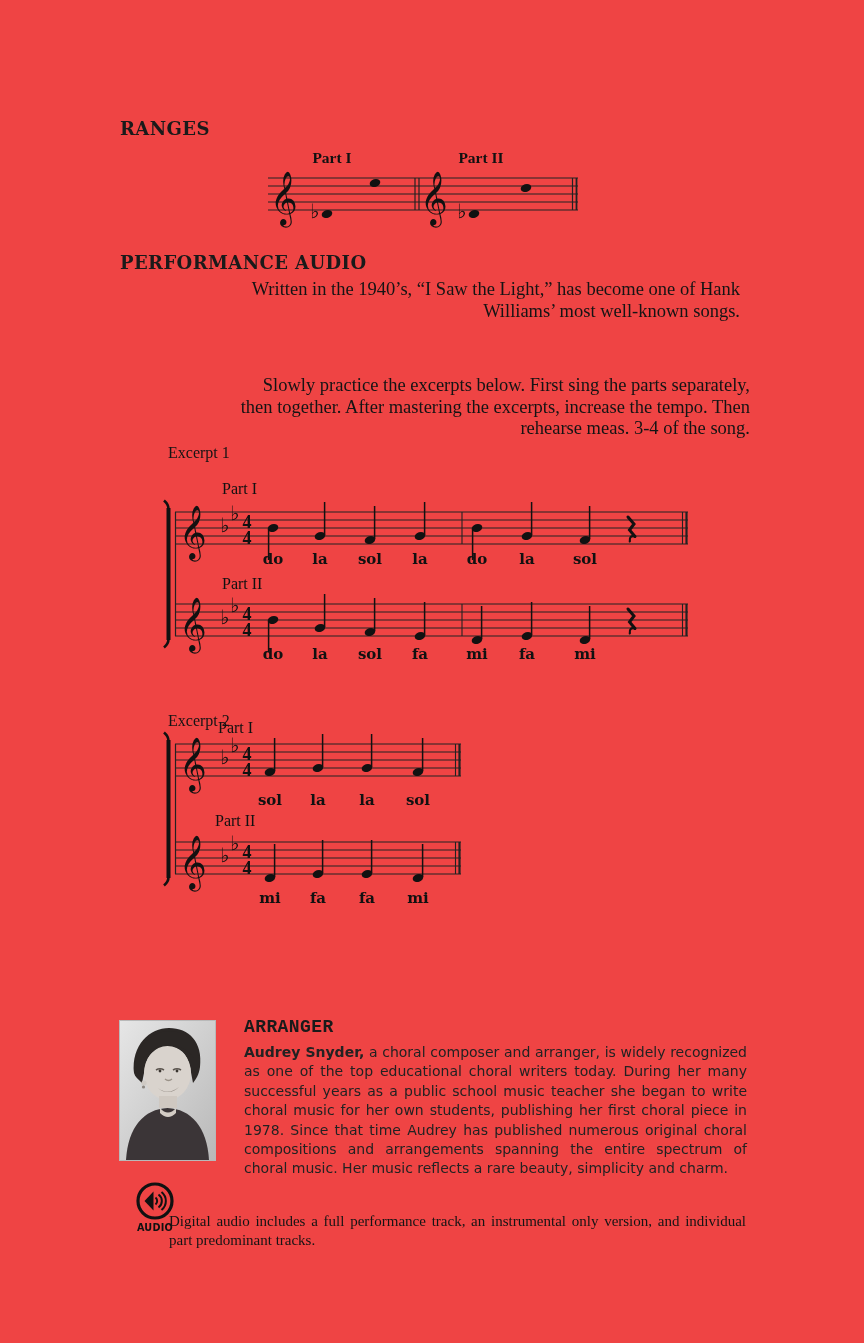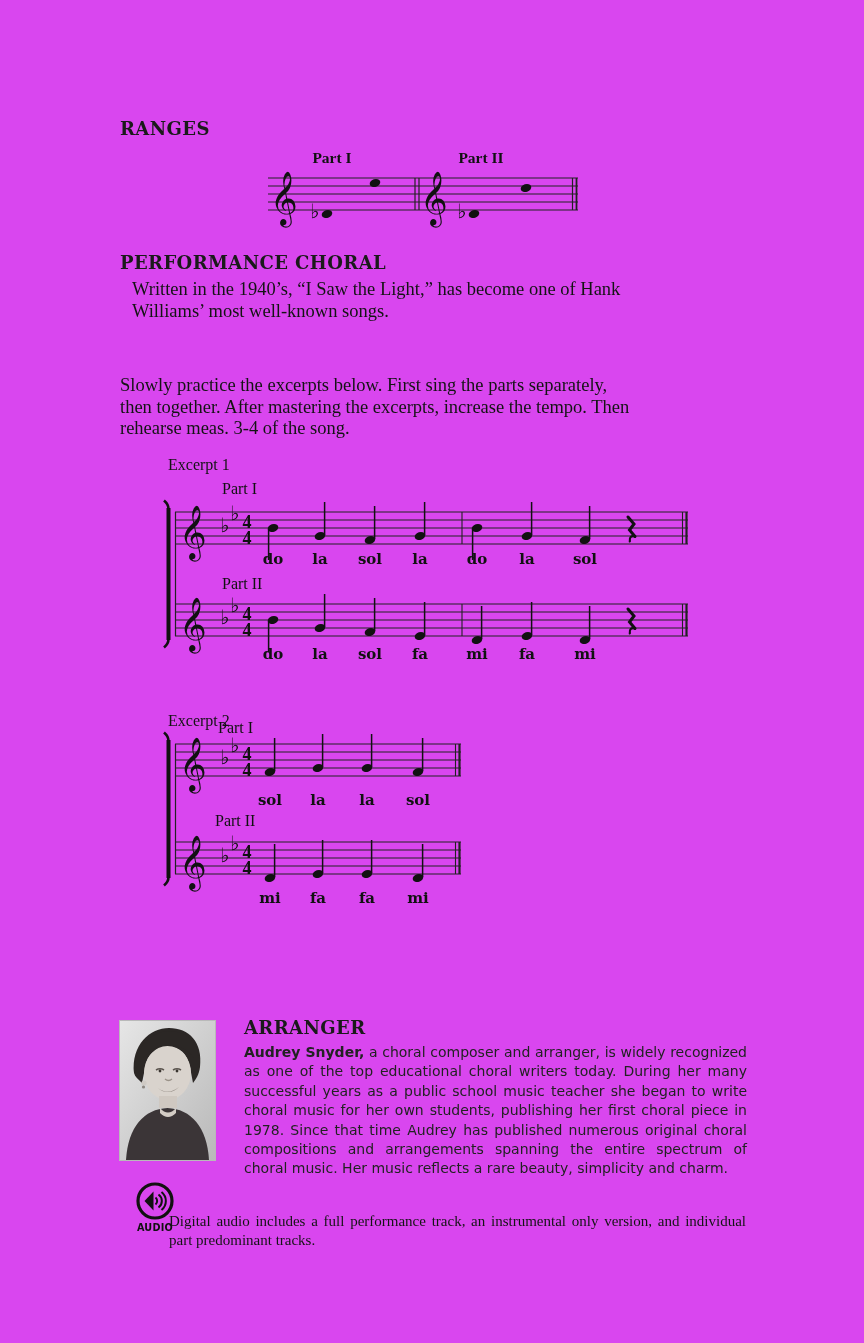--- a/index.html
+++ b/index.html
@@ -1,16 +1,16 @@
 <!DOCTYPE html>
 <html><head>
 <meta charset="utf-8">
 <style>
   html,body{margin:0;padding:0;background:#e8e8e8;}
-  .page{position:relative;width:864px;height:1343px;background:#d946ef;overflow:hidden;
+  .page{position:relative;width:864px;height:1343px;background:#ef4444;overflow:hidden;
         font-family:"Liberation Serif",serif;color:#161616;}
   .abs{position:absolute;}
   .heading{font-family:"DejaVu Serif",serif;font-weight:bold;font-size:18px;
            letter-spacing:.4px;color:#1a1a1a;}
   .body-serif{font-family:"Liberation Serif",serif;font-size:18.5px;line-height:21.5px;
               color:#141414;white-space:pre-line;}
   .excerpt-label{font-family:"Liberation Serif",serif;font-size:16px;color:#141414;}
   .bio{font-family:"DejaVu Sans",sans-serif;font-size:14px;line-height:19.4px;
        text-align:justify;color:#222;}
   .bio b{font-weight:bold;margin-top:24px;}
@@ -63,29 +63,29 @@
     <text class="clef" x="152" y="68">𝄞</text>
     <text class="flat" x="189" y="72">♭</text>
     <ellipse class="nh" cx="206" cy="68" rx="5.4" ry="3.9" transform="rotate(-18 206 68)"></ellipse>
     <ellipse class="nh" cx="258" cy="42" rx="5.4" ry="3.9" transform="rotate(-18 258 42)"></ellipse>
     <g>
       <line class="bar" x1="304.5" y1="32" x2="304.5" y2="64" stroke-width="1.2"></line>
       <line class="bar" x1="308.5" y1="32" x2="308.5" y2="64" stroke-width="1.8"></line>
     </g>
   </svg>
 
-  <div class="abs heading" style="left:120px;top:252px;">PERFORMANCE CHORAL</div>
-  <div class="abs body-serif" style="left:132px;top:279px;width:620px;">Written in the 1940’s, “I Saw the Light,” has become one of Hank
+  <div class="abs heading" style="left:120px;top:252px;">PERFORMANCE AUDIO</div>
+  <div class="abs body-serif" style="left:120px;top:279px;width:620px;text-align:right;">Written in the 1940’s, “I Saw the Light,” has become one of Hank
 Williams’ most well-known songs.</div>
 
-  <div class="abs body-serif" style="left:120px;top:375px;width:630px;">Slowly practice the excerpts below. First sing the parts separately,
+  <div class="abs body-serif" style="left:120px;top:375px;width:630px;text-align:right;">Slowly practice the excerpts below. First sing the parts separately,
 then together. After mastering the excerpts, increase the tempo. Then
 rehearse meas. 3-4 of the song.</div>
 
-  <div class="abs excerpt-label" style="left:168px;top:456px;">Excerpt 1</div>
+  <div class="abs excerpt-label" style="left:168px;top:444px;">Excerpt 1</div>
 
   <svg class="abs" style="left:160px;top:478px;" width="535" height="195" viewBox="0 0 535 195">
 
     <g>
       <line class="bracket" x1="8.5" y1="30" x2="8.5" y2="162" stroke-width="4"></line>
       <path class="bracket" d="M8.5,31 C8.5,27.5 7,25 4,22.5" stroke-width="2.6"></path>
       <path class="bracket" d="M8.5,161 C8.5,164.5 7,167 4,169.5" stroke-width="2.6"></path>
       <line class="bar" x1="15.5" y1="34" x2="15.5" y2="158" stroke-width="1.2"></line>
     </g>
 
@@ -284,21 +284,21 @@
       <circle cx="40" cy="50" r="1.4" fill="#3a3530"></circle>
       <circle cx="57" cy="50" r="1.4" fill="#3a3530"></circle>
       <path d="M45,58 Q48.5,61 52,58" stroke="#9a9288" stroke-width="1.3" fill="none"></path>
       <path d="M38,67 Q48,75 59,66 Q54,71 48,71 Q42,71 38,67 Z" fill="#7a716a"></path>
       <rect x="39" y="75" width="18" height="12" fill="#cfc8c1"></rect>
       <path d="M6,139 C8,106 24,88 47.5,87 C71,88 87,106 89,139 Z" fill="#3b3537"></path>
       <path d="M40,87 Q48,96 56,87 L56,92 Q48,100 40,92 Z" fill="#d3ccc5"></path>
     </svg>
   </div>
 
-  <div class="abs heading" style="left:244px;top:1017px;">ARRANGER</div>
+  <div class="abs heading" style="left:244px;top:1017px;font-family:Liberation Mono, monospace;">ARRANGER</div>
   <div class="abs bio" style="left:244px;top:1043px;width:503px;"><b>Audrey Snyder,</b><span> a choral composer and arranger, is widely recognized as one of the top educational choral writers today. During her many successful years as a public school music teacher she began to write choral music for her own students, publishing her first choral piece in 1978. Since that time Audrey has published numerous original choral compositions and arrangements spanning the entire spectrum of choral music. Her music reflects a rare beauty, simplicity and charm.</span></div>
 
   <svg class="abs" style="left:135px;top:1181px;" width="40" height="40" viewBox="0 0 40 40">
     <circle cx="20" cy="20" r="17" fill="none" stroke="#111" stroke-width="3.2"></circle>
     <polygon points="18.5,10.5 18.5,29.5 9.5,20" fill="#111"></polygon>
     <path d="M20.5,16.5 A4.5,4.5 0 0 1 20.5,23.5" fill="none" stroke="#111" stroke-width="2"></path>
     <path d="M23.5,13.5 A8,8 0 0 1 23.5,26.5" fill="none" stroke="#111" stroke-width="2"></path>
     <path d="M26.5,11 A11.5,11.5 0 0 1 26.5,29" fill="none" stroke="#111" stroke-width="2"></path>
   </svg>
   <div class="abs audio-label" style="left:125px;top:1221px;width:60px;">AUDIO</div>

